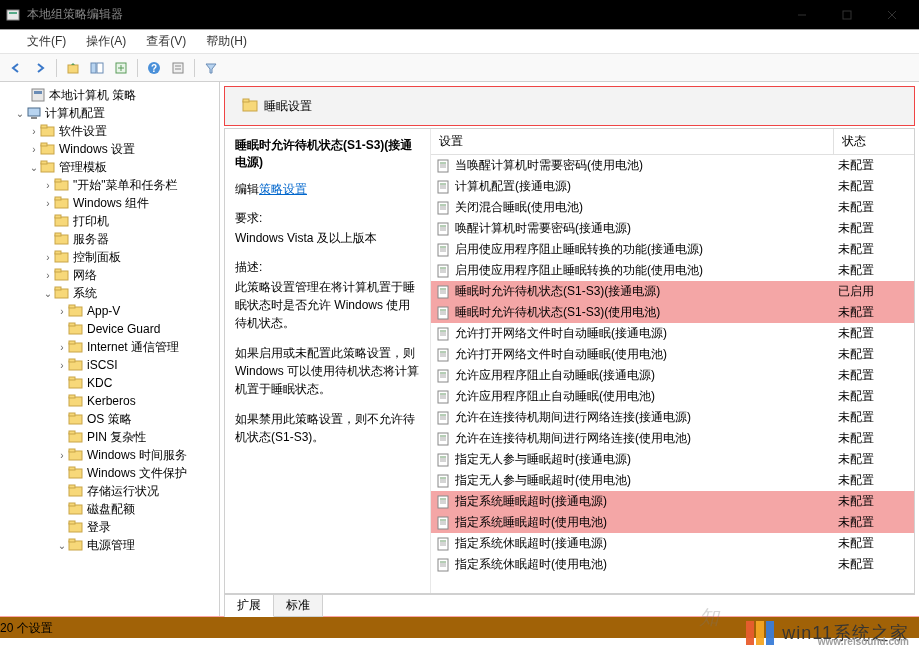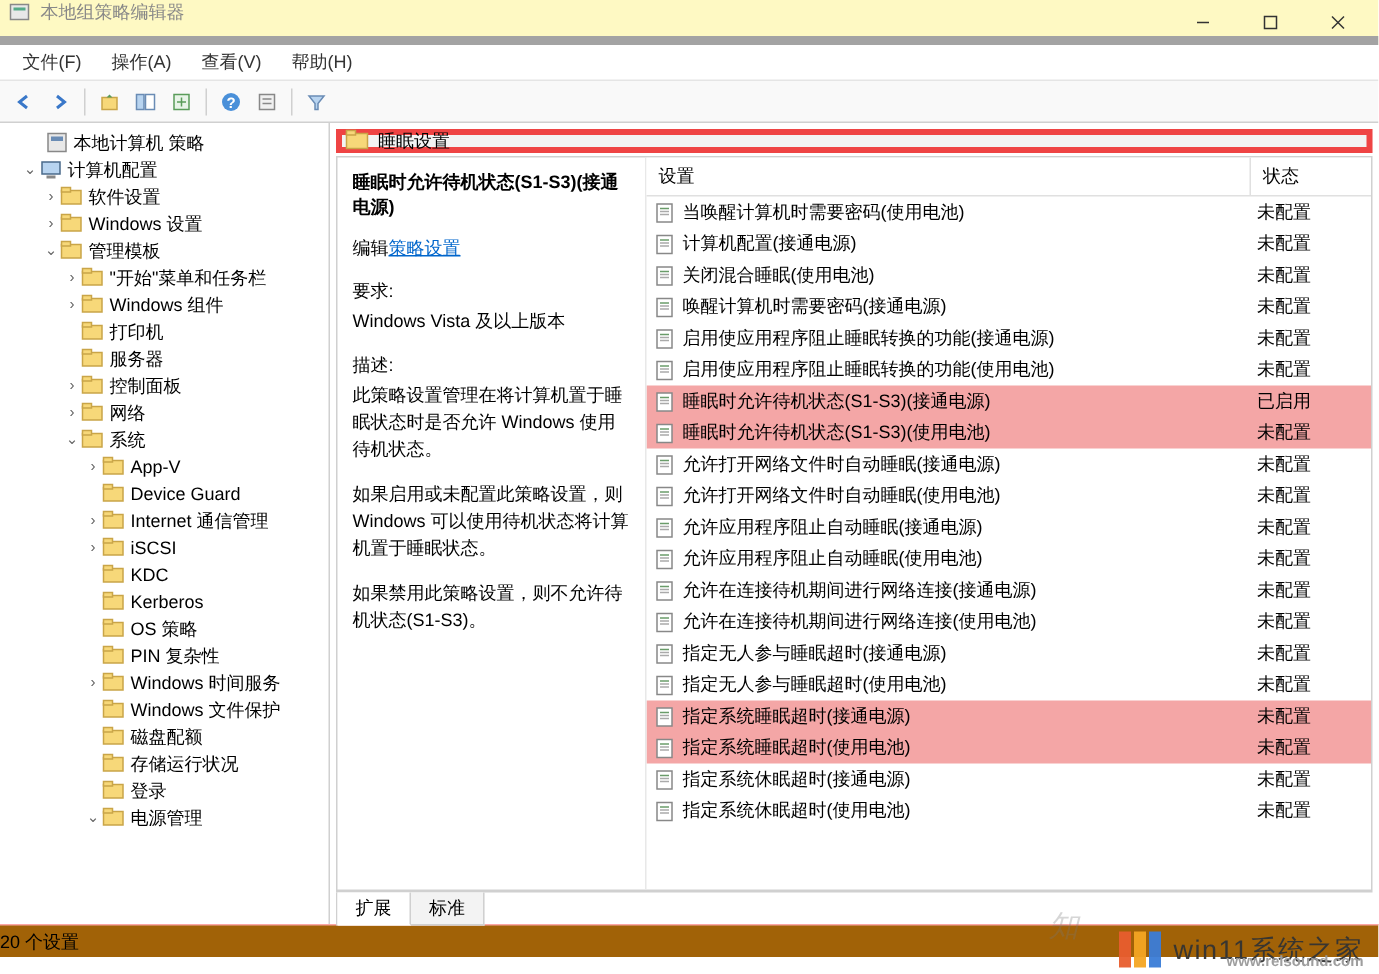--- a/index.html
+++ b/index.html
@@ -1,26 +1,26 @@
 <!DOCTYPE html>
 <html><head>
 <meta charset="utf-8">
 <style>
 * { box-sizing: border-box; margin: 0; padding: 0; }
 body { font-family: "Microsoft YaHei", "Segoe UI", sans-serif; font-size: 12px; color: #000; background: #fff; width: 919px; height: 649px; overflow: hidden; position: relative; }
 
 
-.titlebar { height: 30px; background: #fef9c3; border-bottom: 6px solid #a3a3a3; display: flex; align-items: flex-start; padding: 0 5px; }
+.titlebar { height: 30px; background: #000000; border-bottom: 1px solid #a3a3a3; display: flex; align-items: center; padding: 0 5px; }
 .titlebar .app-icon { width: 16px; height: 16px; margin-right: 6px; display: inline-flex; align-items: center; justify-content: center; }
 .titlebar .title { flex: 1; font-size: 12px; color: #888; }
 .win-controls { display: flex; }
 .win-btn { width: 45px; height: 30px; display: flex; align-items: center; justify-content: center; color: #666; }
 
 
-.menubar { height: 24px; display: flex; align-items: center; padding: 0 5px; border-bottom: 1px solid #e5e5e5; }
+.menubar { height: 24px; display: flex; align-items: center; padding: 0 17px; border-bottom: 1px solid #e5e5e5; }
 .menu-item { padding: 3px 10px; color: #333; }
 
 
 .toolbar { height: 28px; background: #f9f9f9; border-bottom: 1px solid #d0d0d0; display: flex; align-items: center; padding: 0 5px; gap: 2px; }
 .tool-btn { width: 22px; height: 22px; display: flex; align-items: center; justify-content: center; border: 1px solid transparent; }
 .tool-sep { width: 1px; height: 18px; background: #d0d0d0; margin: 0 3px; }
 
 
 .content { display: flex; height: 534px; }
 
@@ -31,21 +31,21 @@
 .tree-node .icon { width: 16px; height: 16px; margin-right: 3px; display: inline-flex; align-items: center; justify-content: center; }
 .tree-node .label { font-size: 12px; }
 .indent-0 { padding-left: 18px; }
 .indent-1 { padding-left: 14px; }
 .indent-2 { padding-left: 28px; }
 .indent-3 { padding-left: 42px; }
 .indent-4 { padding-left: 56px; }
 
 
 .right-pane { flex: 1; display: flex; flex-direction: column; }
-.loc-header { height: 16px; background: #f3f3f3; border: 4px solid #ef4444; margin: 4px 4px 0 4px; display: flex; align-items: center; padding: 0 2px; }
+.loc-header { height: 40px; background: #f3f3f3; border: 1px solid #ef4444; margin: 4px 4px 0 4px; display: flex; align-items: center; padding: 0 17px; }
 .loc-header .icon { margin-right: 6px; }
 
 .right-body { flex: 1; display: flex; margin: 2px 4px 0 4px; border: 1px solid #d0d0d0; overflow: hidden; }
 
 
 .desc-pane { width: 206px; padding: 8px 10px; font-size: 12px; border-right: 1px solid #e8e8e8; }
 .desc-title { font-weight: bold; margin-bottom: 10px; line-height: 1.4; }
 .desc-edit { margin-bottom: 12px; }
 .desc-edit a { color: #0066cc; text-decoration: underline; }
 .desc-label { margin-bottom: 2px; }
@@ -402,31 +402,31 @@
         <span class="label">Windows 文件保护</span>
       </div>
       <div class="tree-node indent-4">
         <span class="expander"></span>
         <span class="icon">
           <svg width="16" height="14">
             <rect x="1" y="3" width="13" height="9" fill="#f7d879" stroke="#c9a548"></rect>
             <rect x="1" y="1" width="6" height="3" fill="#f7d879" stroke="#c9a548"></rect>
           </svg>
         </span>
+        <span class="label">存储运行状况</span>
+      </div>
+      <div class="tree-node indent-4">
+        <span class="expander"></span>
+        <span class="icon">
+          <svg width="16" height="14">
+            <rect x="1" y="3" width="13" height="9" fill="#f7d879" stroke="#c9a548"></rect>
+            <rect x="1" y="1" width="6" height="3" fill="#f7d879" stroke="#c9a548"></rect>
+          </svg>
+        </span>
         <span class="label">磁盘配额</span>
-      </div>
-      <div class="tree-node indent-4">
-        <span class="expander"></span>
-        <span class="icon">
-          <svg width="16" height="14">
-            <rect x="1" y="3" width="13" height="9" fill="#f7d879" stroke="#c9a548"></rect>
-            <rect x="1" y="1" width="6" height="3" fill="#f7d879" stroke="#c9a548"></rect>
-          </svg>
-        </span>
-        <span class="label">存储运行状况</span>
       </div>
       <div class="tree-node indent-4">
         <span class="expander"></span>
         <span class="icon">
           <svg width="16" height="14">
             <rect x="1" y="3" width="13" height="9" fill="#f7d879" stroke="#c9a548"></rect>
             <rect x="1" y="1" width="6" height="3" fill="#f7d879" stroke="#c9a548"></rect>
           </svg>
         </span>
         <span class="label">登录</span>

